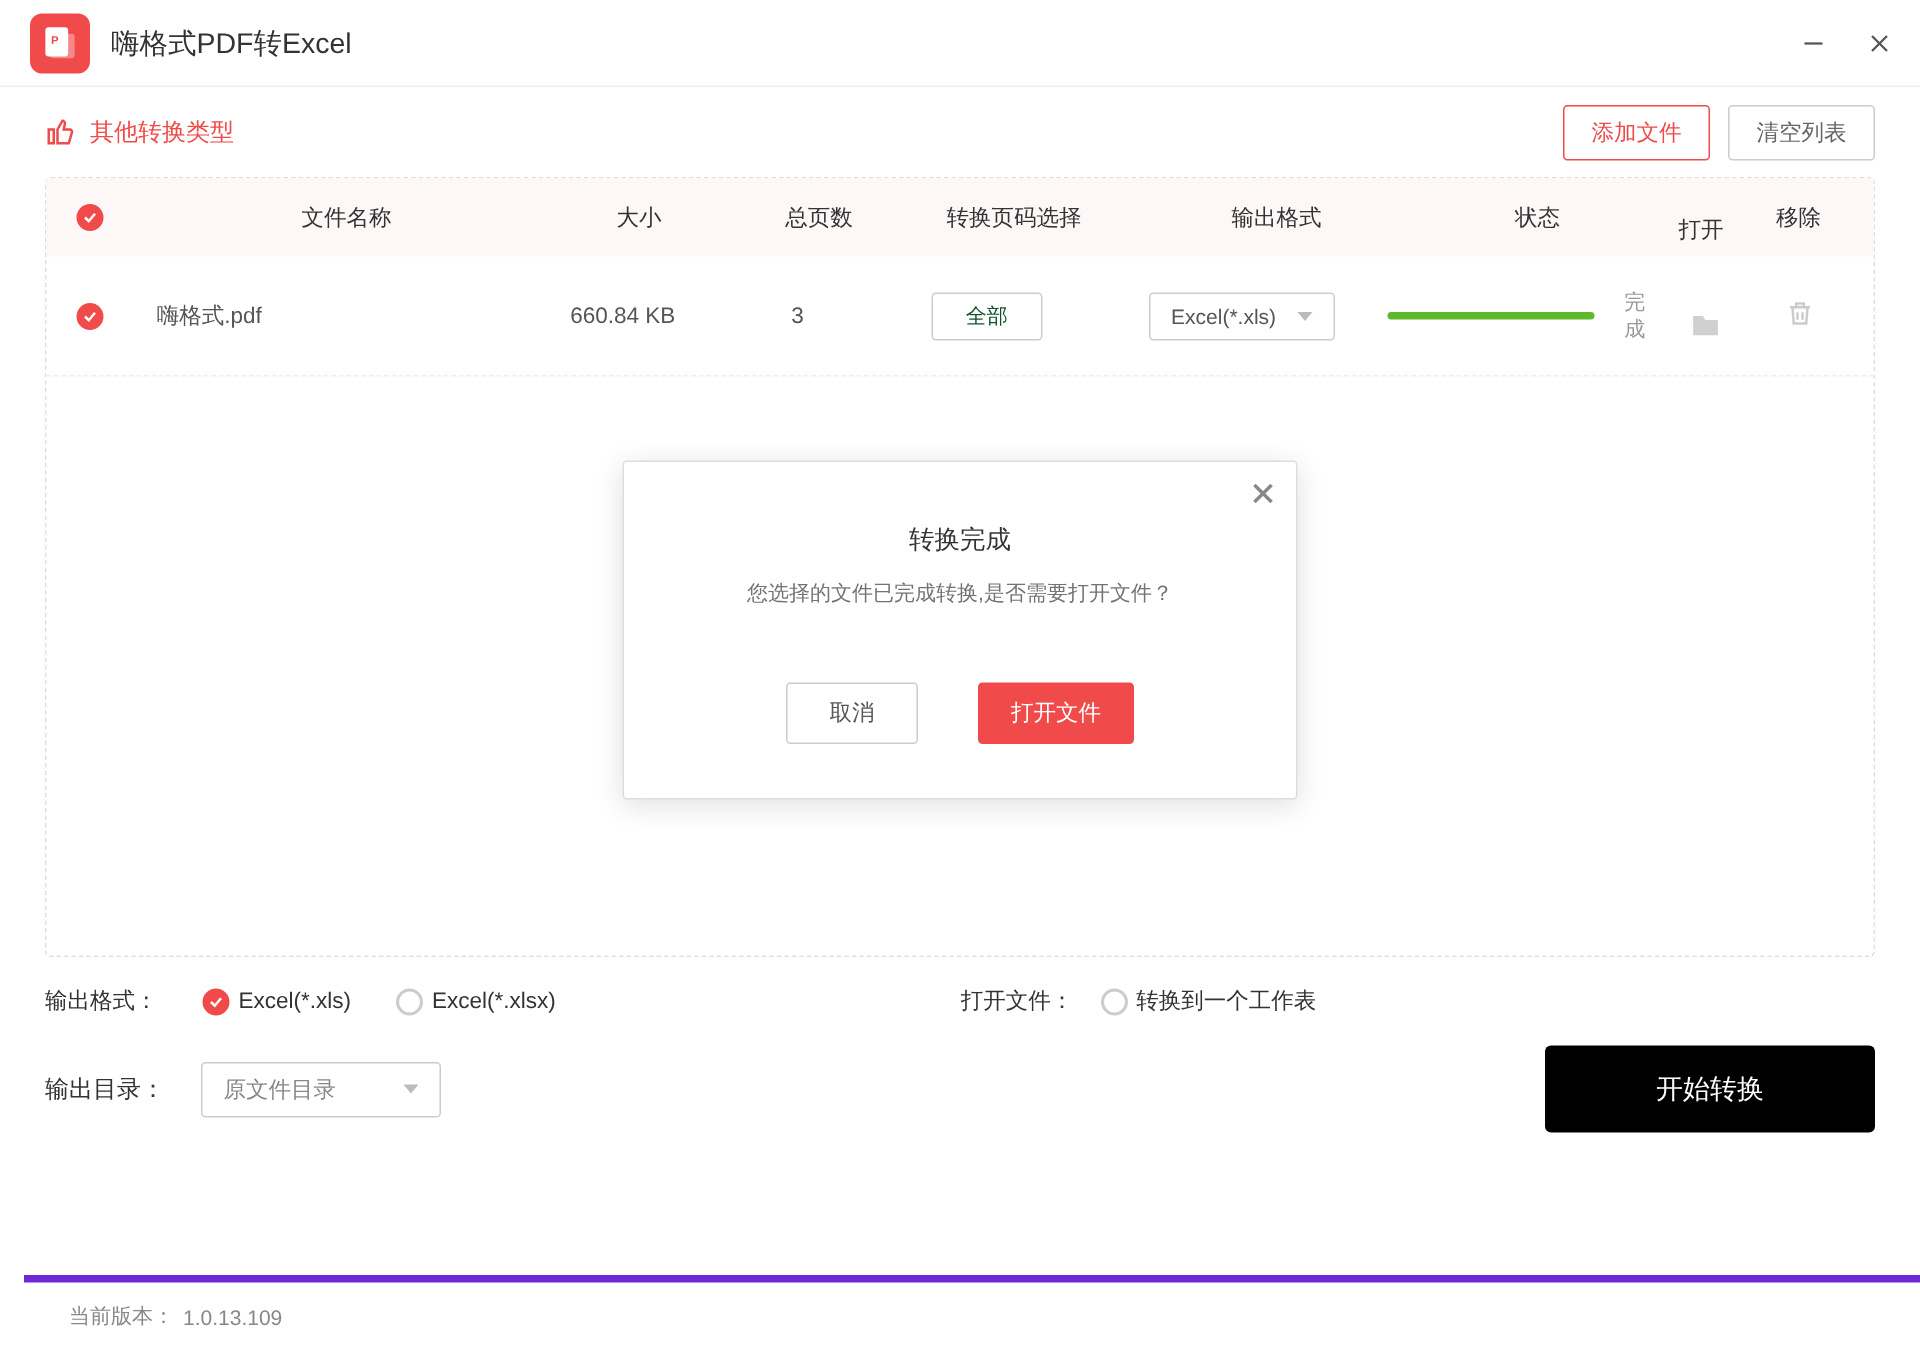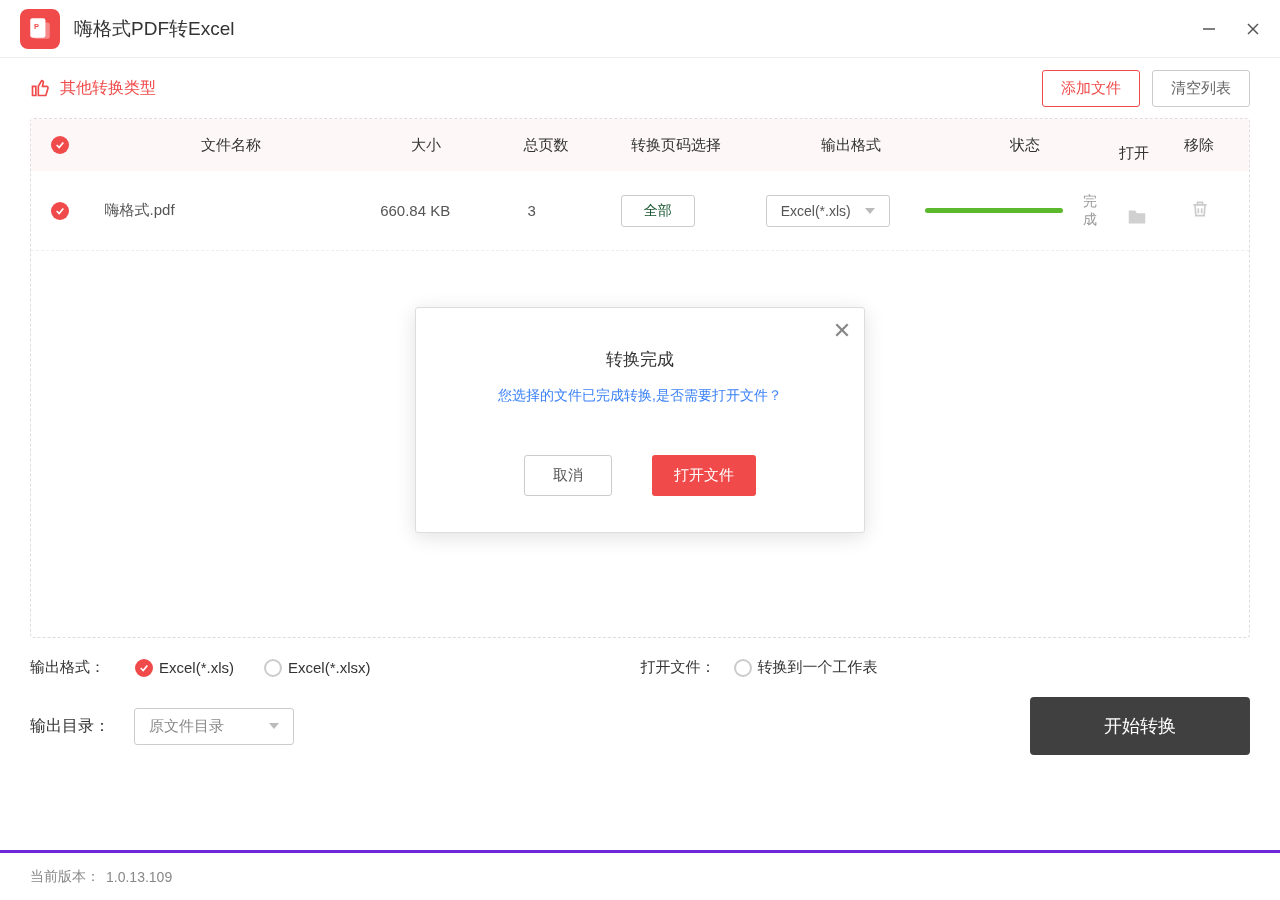--- a/index.html
+++ b/index.html
@@ -51,31 +51,31 @@
 .options { padding: 20px 30px 0; display: flex; align-items: center; gap: 30px; font-size: 15px; color: #333; }
 .opt-label { color: #333; }
 .radio { display: inline-flex; align-items: center; gap: 6px; cursor: pointer; }
 .radio-circle { width: 18px; height: 18px; border: 2px solid #ccc; border-radius: 50%; display: inline-flex; align-items: center; justify-content: center; }
 .radio.selected .radio-circle { border-color: #f04a4a; background: #f04a4a; }
 .mode-section { margin-left: 240px; display: flex; align-items: center; gap: 18px; }
 
 .output-row { padding: 20px 30px; display: flex; align-items: center; gap: 24px; }
 .dir-select { border: 1px solid #ccc; padding: 8px 14px; font-size: 15px; color: #888; border-radius: 3px; display: flex; align-items: center; gap: 14px; cursor: pointer; width: 160px; justify-content: space-between; }
 .output-spacer { flex: 1; }
-.btn-primary { background: #404040; color: #fff; border: none; padding: 0; font-size: 18px; border-radius: 4px; cursor: pointer; width: 220px; height: 58px; }
-
-
-.footer { position: absolute; bottom: 0; left: 0; right: 0; height: 50px; border-top: 3px solid #6d28d9; display: flex; align-items: center; padding: 0 30px; font-size: 14px; color: #888; }
+.btn-primary { background: #000000; color: #fff; border: none; padding: 0; font-size: 18px; border-radius: 4px; cursor: pointer; width: 220px; height: 58px; }
+
+
+.footer { position: absolute; bottom: 0; left: 16px; right: 0; height: 50px; border-top: 5px solid #6d28d9; display: flex; align-items: center; padding: 0 30px; font-size: 14px; color: #888; }
 
 
 .modal-backdrop { position: absolute; inset: 0; display: flex; align-items: center; justify-content: center; pointer-events: none; }
 .modal { width: 450px; background: #fff; border: 1px solid #ddd; box-shadow: 0 4px 20px rgba(0,0,0,0.12); border-radius: 3px; pointer-events: auto; position: relative; top: -30px; }
 .modal-close { position: absolute; top: 12px; right: 14px; color: #888; cursor: pointer; font-size: 20px; }
 .modal-title { text-align: center; font-size: 17px; color: #333; padding: 40px 0 16px; }
-.modal-msg { text-align: center; font-size: 14px; color: #3b82f6; padding: 0 30px 50px; }
+.modal-msg { text-align: center; font-size: 14px; color: #737373; padding: 0 30px 50px; }
 .modal-actions { display: flex; justify-content: center; gap: 40px; padding-bottom: 36px; }
 .btn-cancel { border: 1px solid #ccc; background: #fff; color: #555; padding: 10px 28px; font-size: 15px; border-radius: 3px; cursor: pointer; }
 .btn-open { background: #f04a4a; color: #fff; border: none; padding: 10px 22px; font-size: 15px; border-radius: 3px; cursor: pointer; }
 
 .chev-down { width: 0; height: 0; border-left: 5px solid transparent; border-right: 5px solid transparent; border-top: 6px solid #bbb; }
 </style>
 </head>
 <body>
 
 <div class="titlebar">

